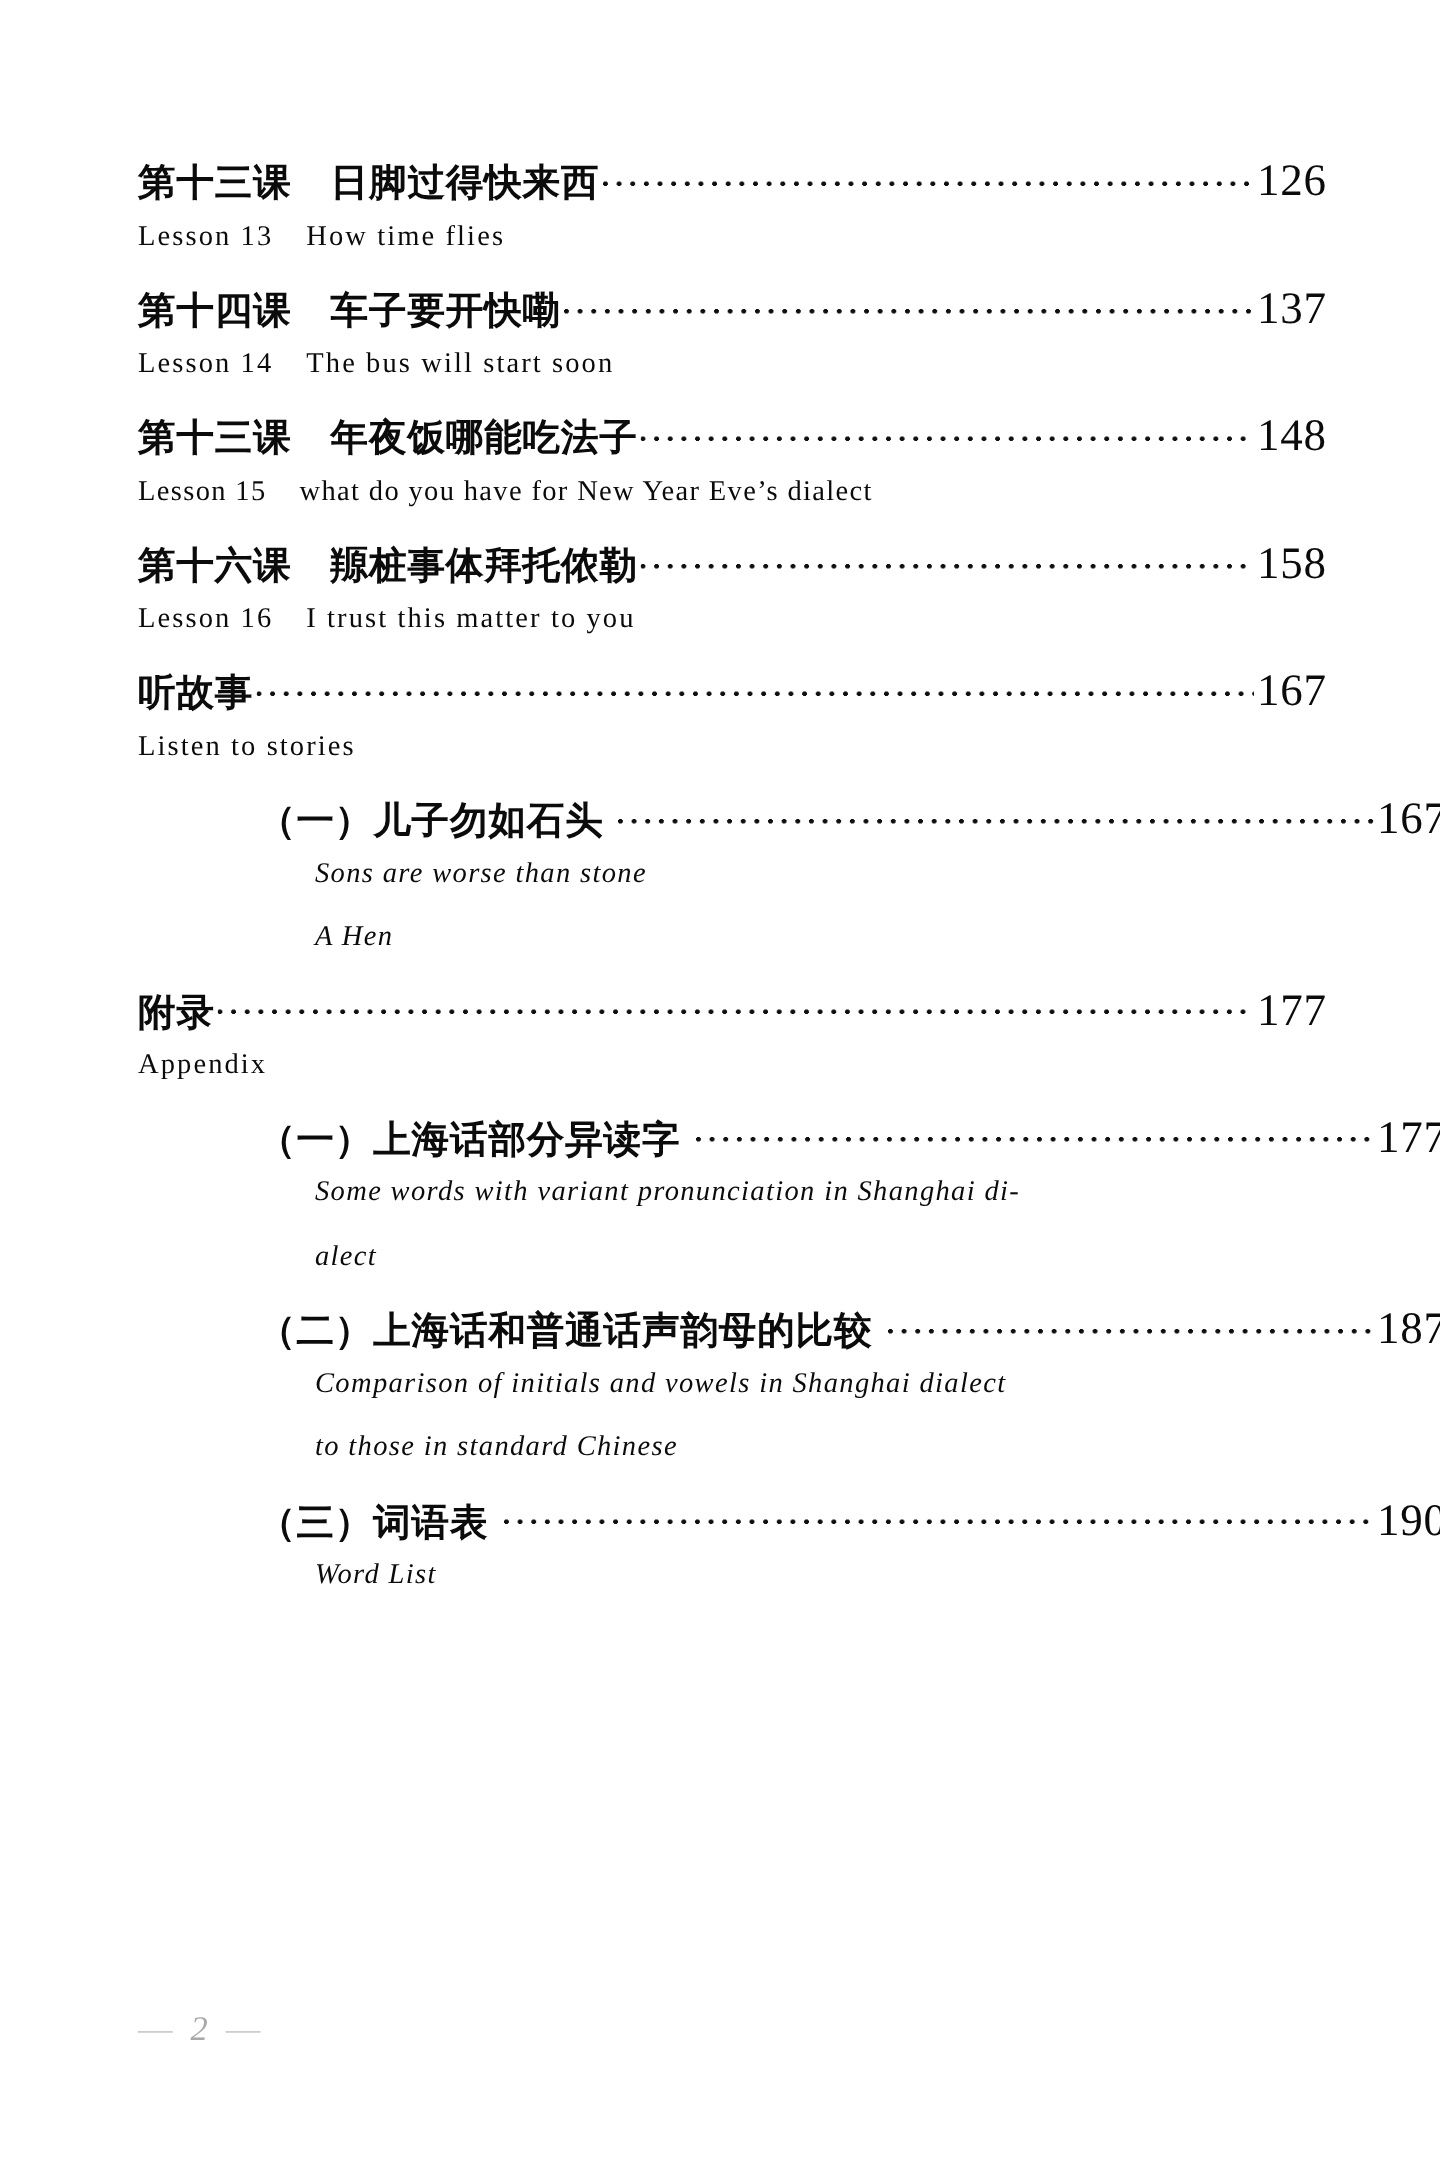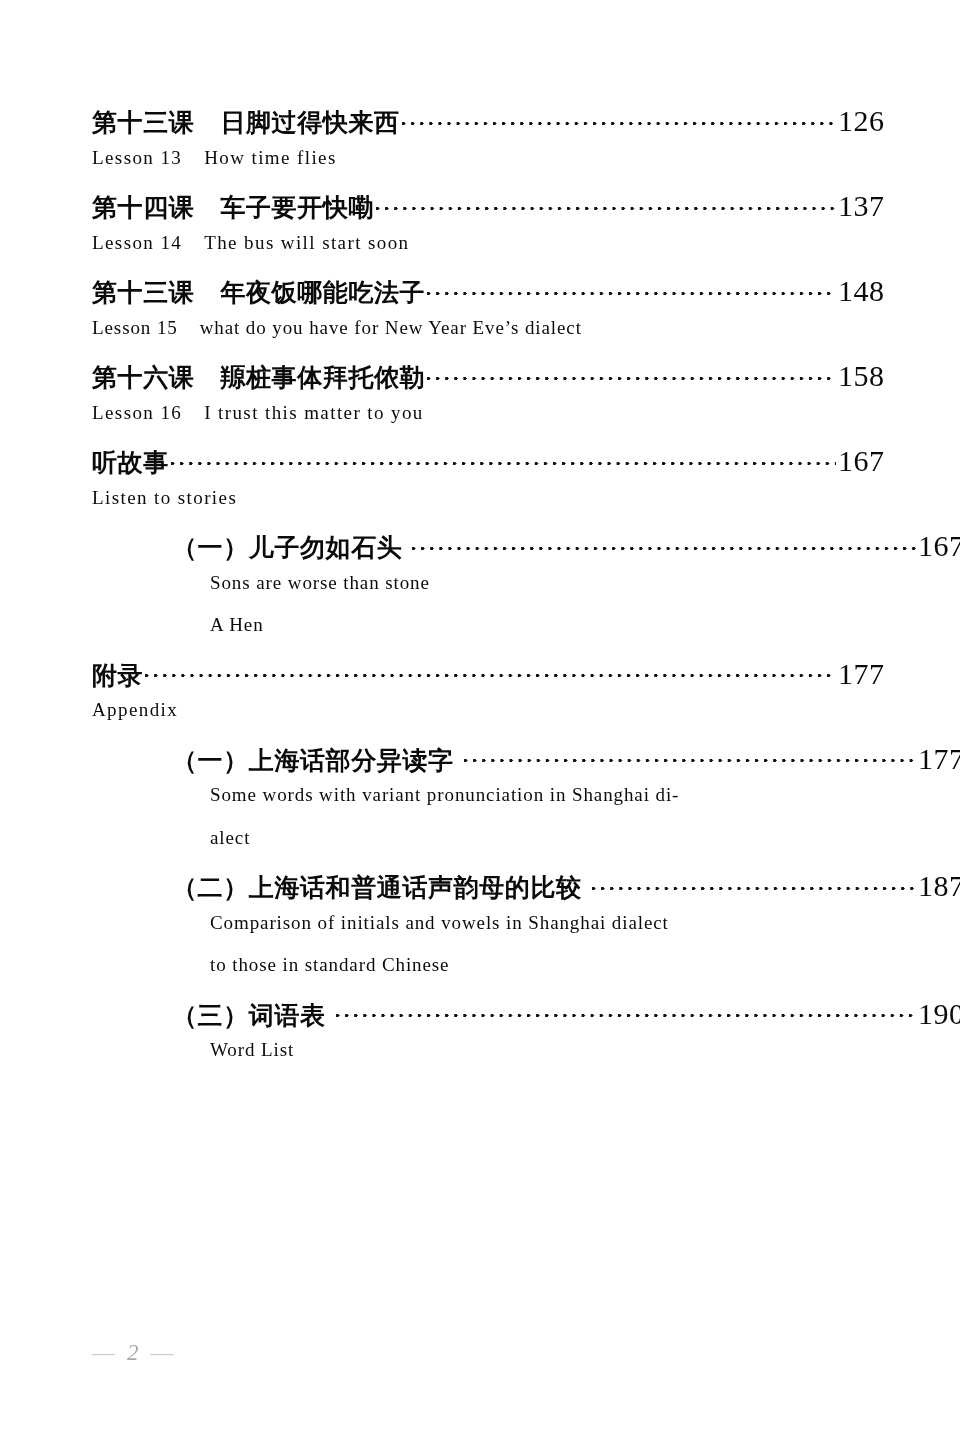--- a/index.html
+++ b/index.html
@@ -83,21 +83,21 @@
     letter-spacing: 1.4px;
   }
 
   
   .gap-lesson { display: inline-block; width: 26px; }
   .gap-en     { display: inline-block; width: 22px; }
 
   
   .lvl0 { margin-left: 0; }
   .lvl1 { margin-left: 80px; }   
-  .lvl2 { margin-left: 118px; }  
+  .lvl2 { margin-left: 118px; font-style: italic; }  
 
   .num {
     font-family: "DejaVu Sans", "Liberation Sans", sans-serif;
     font-weight: 700;
     font-size: 25px;
   }
 
   
   .row.loose .leader { margin-left: 10px; }
 

